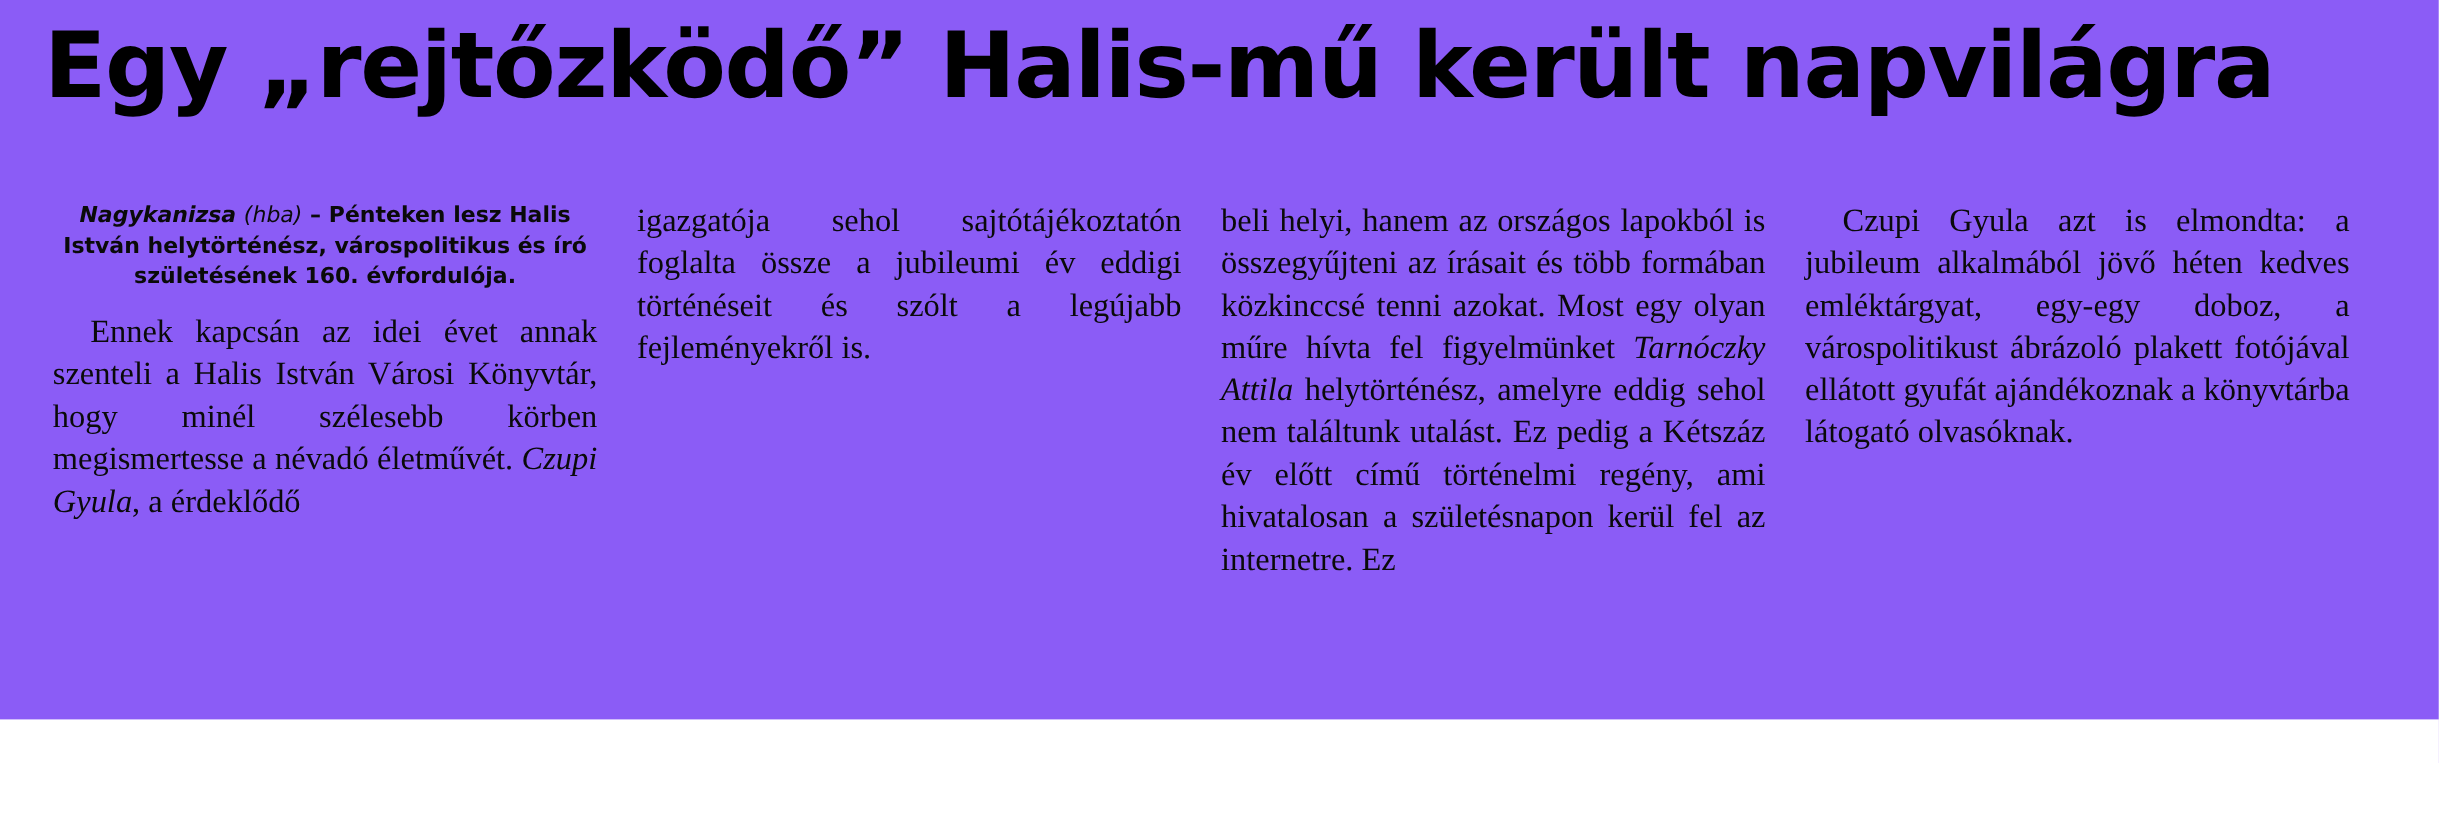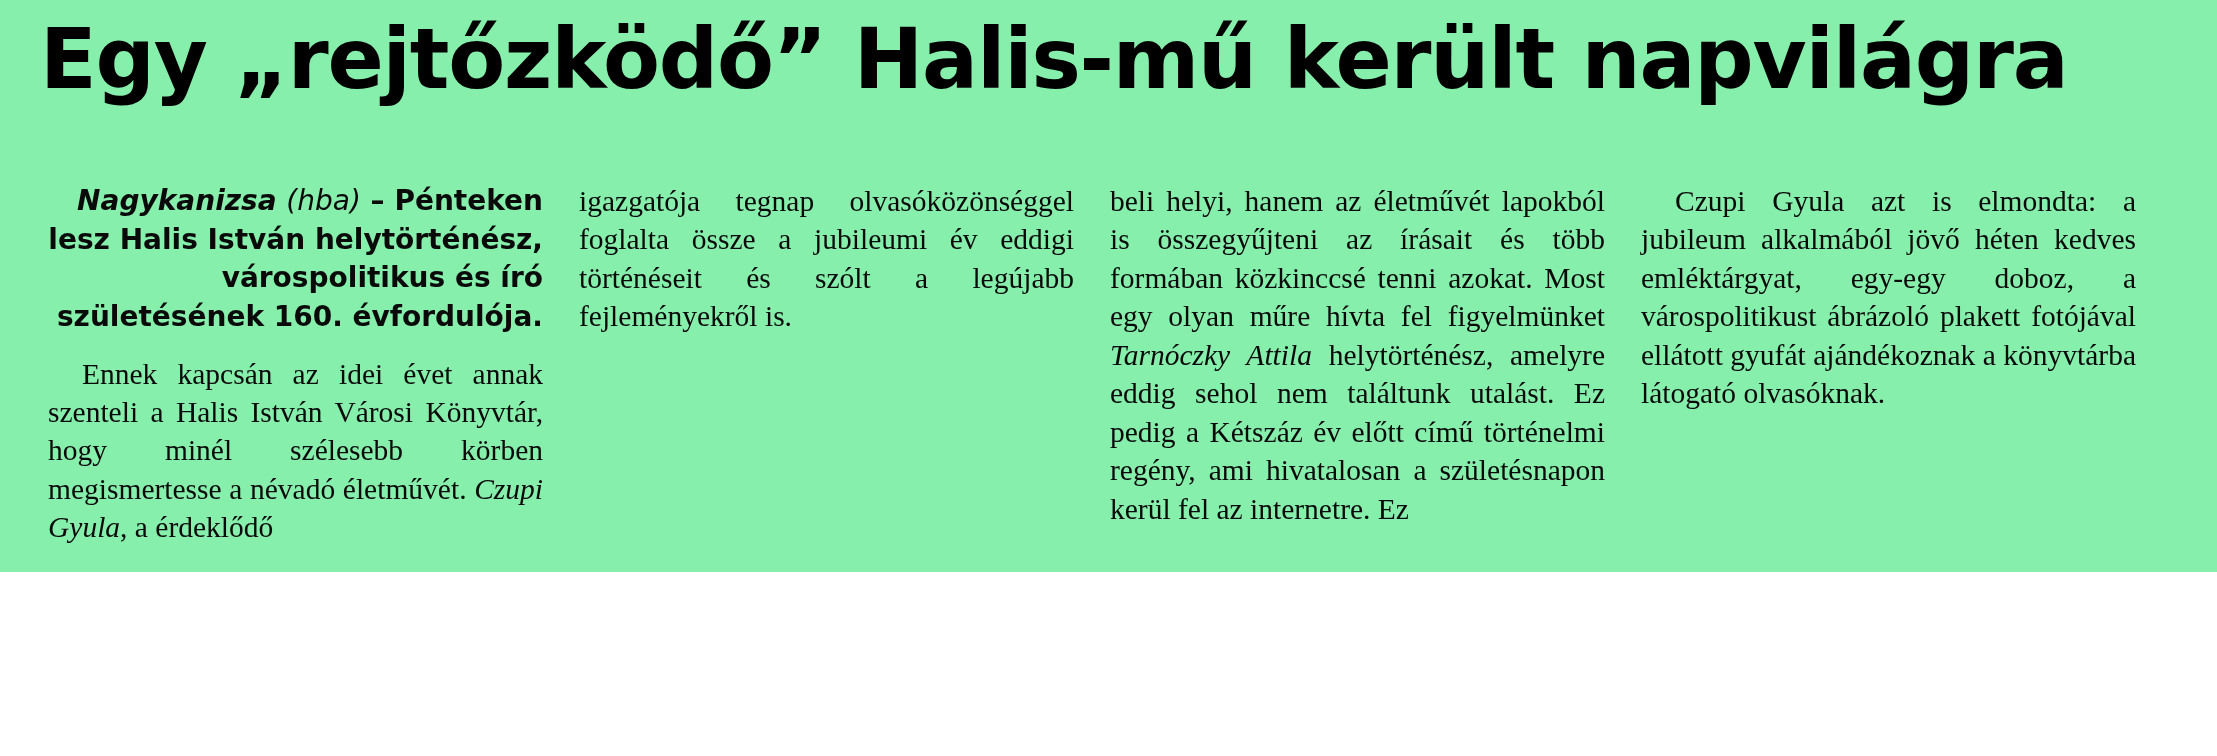--- a/index.html
+++ b/index.html
@@ -10,22 +10,22 @@
   body {
     width: 2217px;
     height: 756px;
     overflow: hidden;
     font-family: "Liberation Serif", serif;
     color: #111111;
   }
   .page {
     position: relative;
     width: 2217px;
-    height: 572px;
-    background: #86efac;
+    height: 654px;
+    background: #8b5cf6;
   }
   .headline {
     position: absolute;
     left: 40px;
     top: 18px;
     width: 2140px;
     font-family: "DejaVu Sans", sans-serif;
     font-weight: 800;
     font-size: 83px;
     line-height: 1.0;
@@ -62,24 +62,24 @@
     margin: 0;
   }
   .col p.indent {
     text-indent: 34px;
   }
   .col p + p {
     margin-top: 12px;
   }
   .lead {
     font-family: "DejaVu Sans", sans-serif;
-    font-size: 28px;
+    font-size: 20px;
     line-height: 1.38;
     font-weight: 600;
-    text-align: right;
+    text-align: center;
   }
   .lead .place {
     font-style: italic;
     font-weight: 800;
   }
   .lead .hba {
     font-style: italic;
     font-weight: 400;
   }
   .ital {
@@ -105,27 +105,27 @@
         <span class="place">Nagykanizsa</span><span> </span><span class="hba">(hba)</span><span> – </span><span>Pénteken lesz Halis István helytörténész, várospolitikus és író születésének 160. évfordulója.</span>
       </p>
       <div class="spacer-sm"></div>
       <p class="indent">
         <span>Ennek kapcsán az idei évet annak szenteli a Halis István Városi Könyvtár, hogy minél szélesebb körben megismertesse a névadó életművét. </span><span class="ital">Czupi Gyula</span><span>, a érdeklődő</span>
       </p>
     </div>
 
     <div class="col">
       <p>
-        <span>igazgatója tegnap olvasóközönséggel foglalta össze a jubileumi év eddigi történéseit és szólt a legújabb fejleményekről is.</span>
+        <span>igazgatója sehol sajtótájékoztatón foglalta össze a jubileumi év eddigi történéseit és szólt a legújabb fejleményekről is.</span>
       </p>
     </div>
 
     <div class="col">
       <p>
-        <span>beli helyi, hanem az életművét lapokból is összegyűjteni az írásait és több formában közkinccsé tenni azokat. Most egy olyan műre hívta fel figyelmünket </span><span class="ital">Tarnóczky Attila</span><span> helytörténész, amelyre eddig sehol nem találtunk utalást. Ez pedig a Kétszáz év előtt című történelmi regény, ami hivatalosan a születésnapon kerül fel az internetre. Ez</span>
+        <span>beli helyi, hanem az országos lapokból is összegyűjteni az írásait és több formában közkinccsé tenni azokat. Most egy olyan műre hívta fel figyelmünket </span><span class="ital">Tarnóczky Attila</span><span> helytörténész, amelyre eddig sehol nem találtunk utalást. Ez pedig a Kétszáz év előtt című történelmi regény, ami hivatalosan a születésnapon kerül fel az internetre. Ez</span>
       </p>
     </div>
 
     <div class="col">
       <p class="indent">
         <span>Czupi Gyula azt is elmondta: a jubileum alkalmából jövő héten kedves emléktárgyat, egy-egy doboz, a várospolitikust ábrázoló plakett fotójával ellátott gyufát ajándékoznak a könyvtárba látogató olvasóknak.</span>
       </p>
     </div>
 
   </div>

